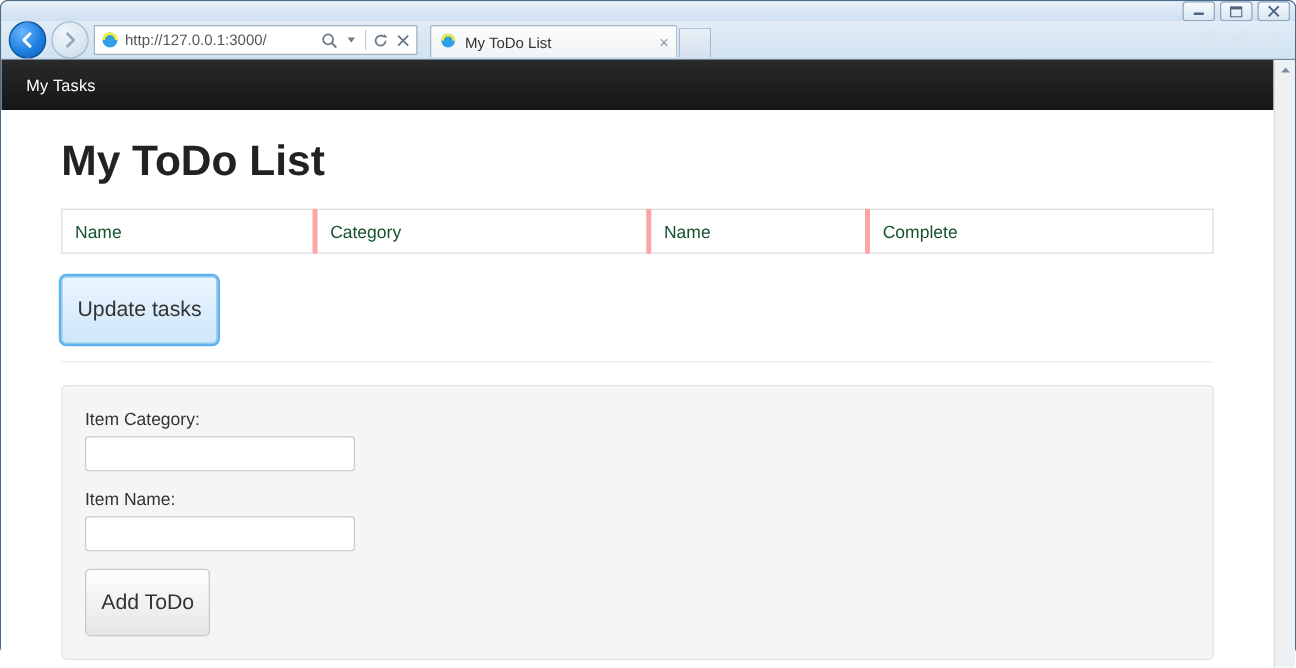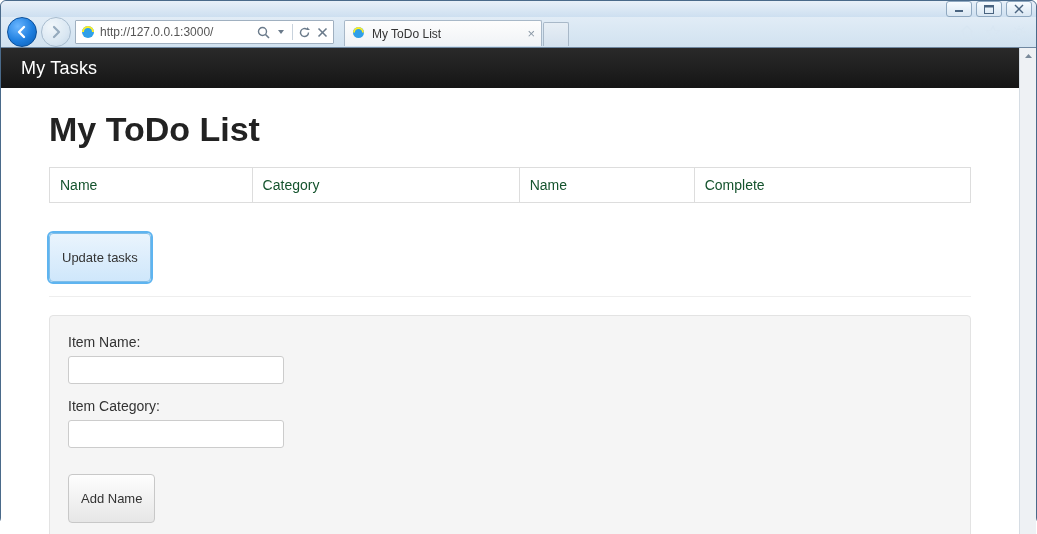--- a/index.html
+++ b/index.html
@@ -139,49 +139,48 @@
 
   
   .bs-navbar {
     background: #1b1b1b;
     background: linear-gradient(#2a2a2a, #151515);
     height: 40px;
     display:flex; align-items:center;
     padding: 0 20px;
     color:#fff;
   }
-  .bs-navbar .brand { color:#fff; font-size:18px; letter-spacing:.2px; }
+  .bs-navbar .brand { color:#fff; font-size:13px; letter-spacing:.2px; }
 
   .container { padding: 14px 48px 20px 48px; }
   .page h1 { font-size: 34px; font-weight: bold; color:#222; margin: 8px 0 18px 0; }
 
   table.table {
     width: 100%;
     border-collapse: collapse;
     border: 1px solid #ddd;
     font-size: 14px;
     color:#14532d;
   }
   table.table th {
     text-align: left; font-weight: normal;
     padding: 9px 10px;
     border: 1px solid #ddd;
   }
-  table.table th + th { border-left:1px solid #fca5a5; }
+  table.table th + th { border-left:4px solid #fca5a5; }
 
   .btn {
     display:inline-block;
     background: linear-gradient(#fefefe, #e6e6e6);
     border: 1px solid #c8c8c8;
     border-radius: 4px;
     padding: 16px 12px;
-    font-size: 13px;
+    font-size: 17px;
     color:#333;
     cursor: default;
-    margin-top: 12px;
   }
   .btn.focus {
     outline: 2px solid #5eb4f0;
     outline-offset: 0;
     background: linear-gradient(#eaf4fd, #cfe7fb);
     border-color:#7fbde8;
   }
   .btn-row { margin: 18px 0 12px 0; }
 
   hr.sep { border:none; border-top:1px solid #eee; margin: 14px 0 18px 0; }
@@ -344,28 +343,28 @@
         </table>
 
         <div class="btn-row">
           <span class="btn focus">Update tasks</span>
         </div>
 
         <hr class="sep">
 
         <div class="well">
           <div class="form-row">
+            <label>Item Category:</label>
+            <input type="text" value="" style="">
+          </div>
+          <div class="form-row">
             <label>Item Name:</label>
             <input type="text" value="" style="">
           </div>
-          <div class="form-row">
-            <label>Item Category:</label>
-            <input type="text" value="" style="">
-          </div>
-          <span class="btn">Add Name</span>
+          <span class="btn">Add ToDo</span>
         </div>
       </div>
     </div>
 
     <div class="vscroll">
       <div class="arrow">
           <svg width="9" height="9">
             <path d="M1 6 L4.5 2 L8 6 Z" fill="#7a8a9a"></path>
           </svg>
         </div>

